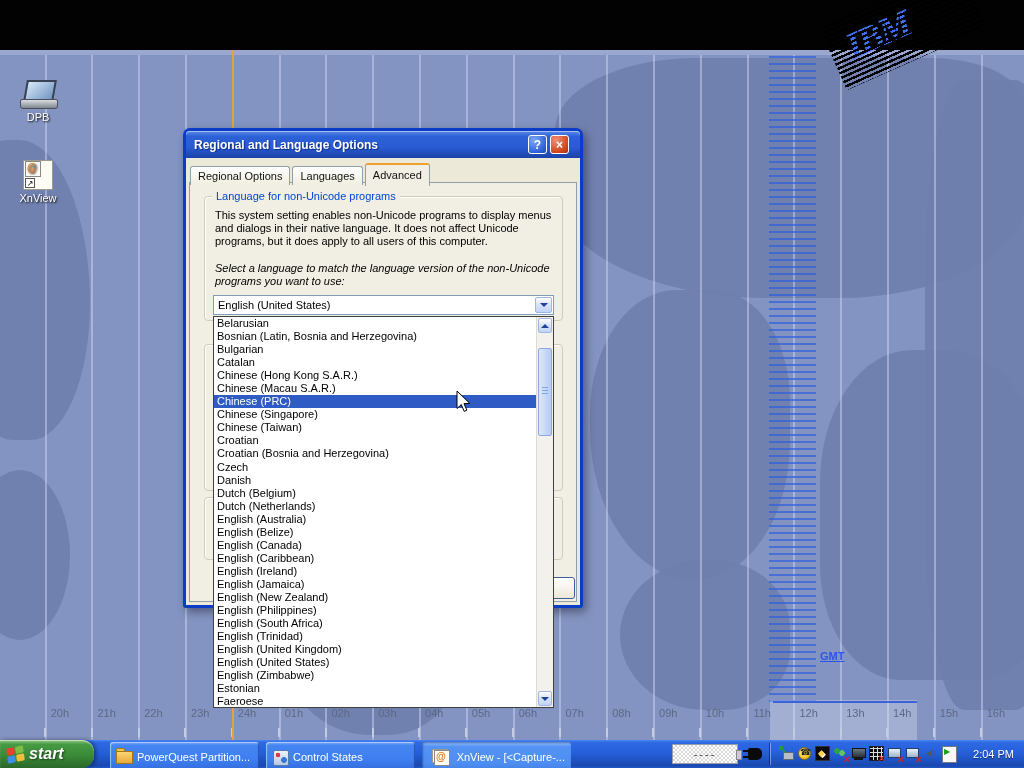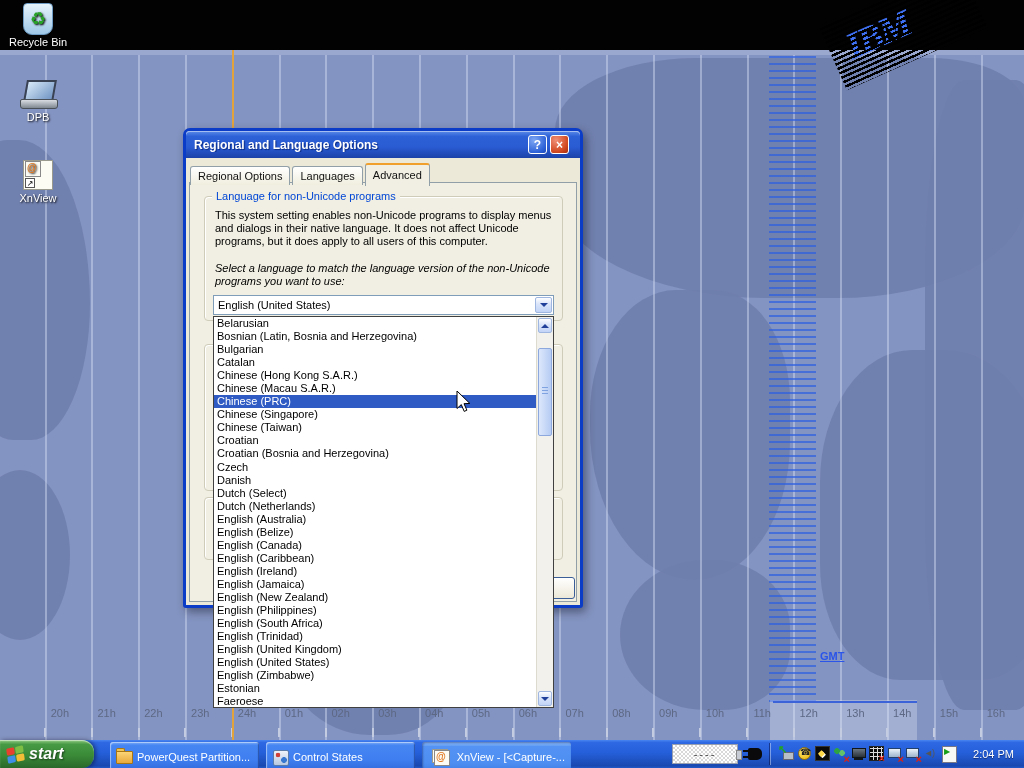--- a/index.html
+++ b/index.html
@@ -287,24 +287,20 @@
         <span>16h</span>
       </div>
     </div>
   <div class="topband" data-name="top-black-band"></div>
 
   <div class="ibm" data-name="ibm-logo">
     <span class="ibm-text">IBM</span>
     <div class="ibm-stripes"></div>
   </div>
 
-  <div class="desk-icon di-recycle" data-name="recycle-bin-icon">
-    <div class="icon-recycle" data-name="recycle-bin-image"></div>
-    <span data-name="icon-label">Recycle Bin</span>
-  </div>
   <div class="desk-icon di-dpb" data-name="dpb-icon">
     <div class="icon-laptop" data-name="laptop-image"></div>
     <span data-name="icon-label">DPB</span>
   </div>
   <div class="desk-icon di-xnview" data-name="xnview-icon">
     <div class="icon-xnview" data-name="xnview-image">
       <span class="shortcut-arrow" data-name="shortcut-arrow-icon">↗</span>
     </div>
     <span data-name="icon-label">XnView</span>
   </div>
@@ -344,21 +340,21 @@
         <div class="list-item" data-name="list-item"><span>Catalan</span></div>
         <div class="list-item" data-name="list-item"><span>Chinese (Hong Kong S.A.R.)</span></div>
         <div class="list-item" data-name="list-item"><span>Chinese (Macau S.A.R.)</span></div>
         <div class="list-item selected" data-name="list-item"><span>Chinese (PRC)</span></div>
         <div class="list-item" data-name="list-item"><span>Chinese (Singapore)</span></div>
         <div class="list-item" data-name="list-item"><span>Chinese (Taiwan)</span></div>
         <div class="list-item" data-name="list-item"><span>Croatian</span></div>
         <div class="list-item" data-name="list-item"><span>Croatian (Bosnia and Herzegovina)</span></div>
         <div class="list-item" data-name="list-item"><span>Czech</span></div>
         <div class="list-item" data-name="list-item"><span>Danish</span></div>
-        <div class="list-item" data-name="list-item"><span>Dutch (Select)</span></div>
+        <div class="list-item" data-name="list-item"><span>Dutch (Belgium)</span></div>
         <div class="list-item" data-name="list-item"><span>Dutch (Netherlands)</span></div>
         <div class="list-item" data-name="list-item"><span>English (Australia)</span></div>
         <div class="list-item" data-name="list-item"><span>English (Belize)</span></div>
         <div class="list-item" data-name="list-item"><span>English (Canada)</span></div>
         <div class="list-item" data-name="list-item"><span>English (Caribbean)</span></div>
         <div class="list-item" data-name="list-item"><span>English (Ireland)</span></div>
         <div class="list-item" data-name="list-item"><span>English (Jamaica)</span></div>
         <div class="list-item" data-name="list-item"><span>English (New Zealand)</span></div>
         <div class="list-item" data-name="list-item"><span>English (Philippines)</span></div>
         <div class="list-item" data-name="list-item"><span>English (South Africa)</span></div>

